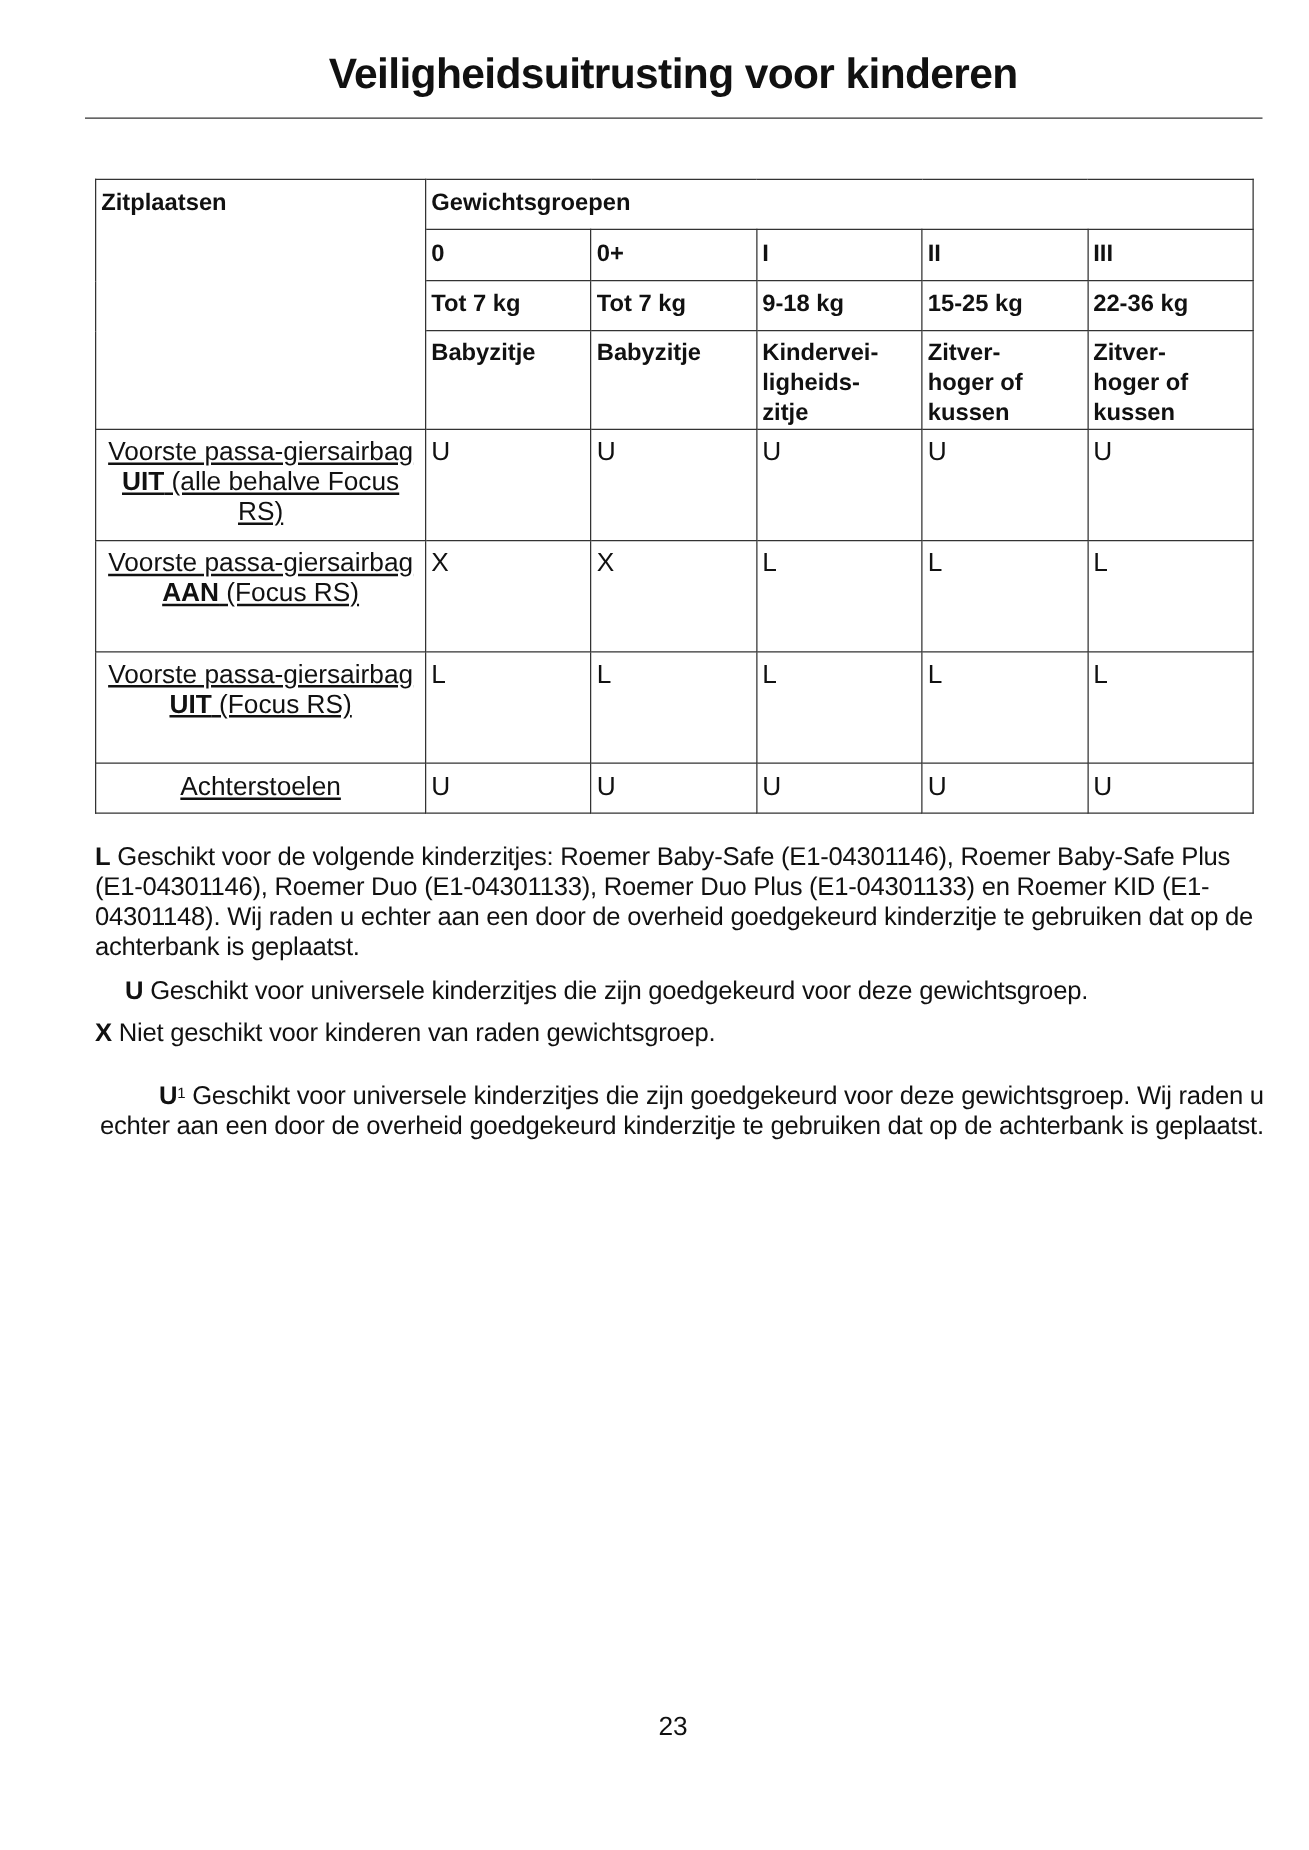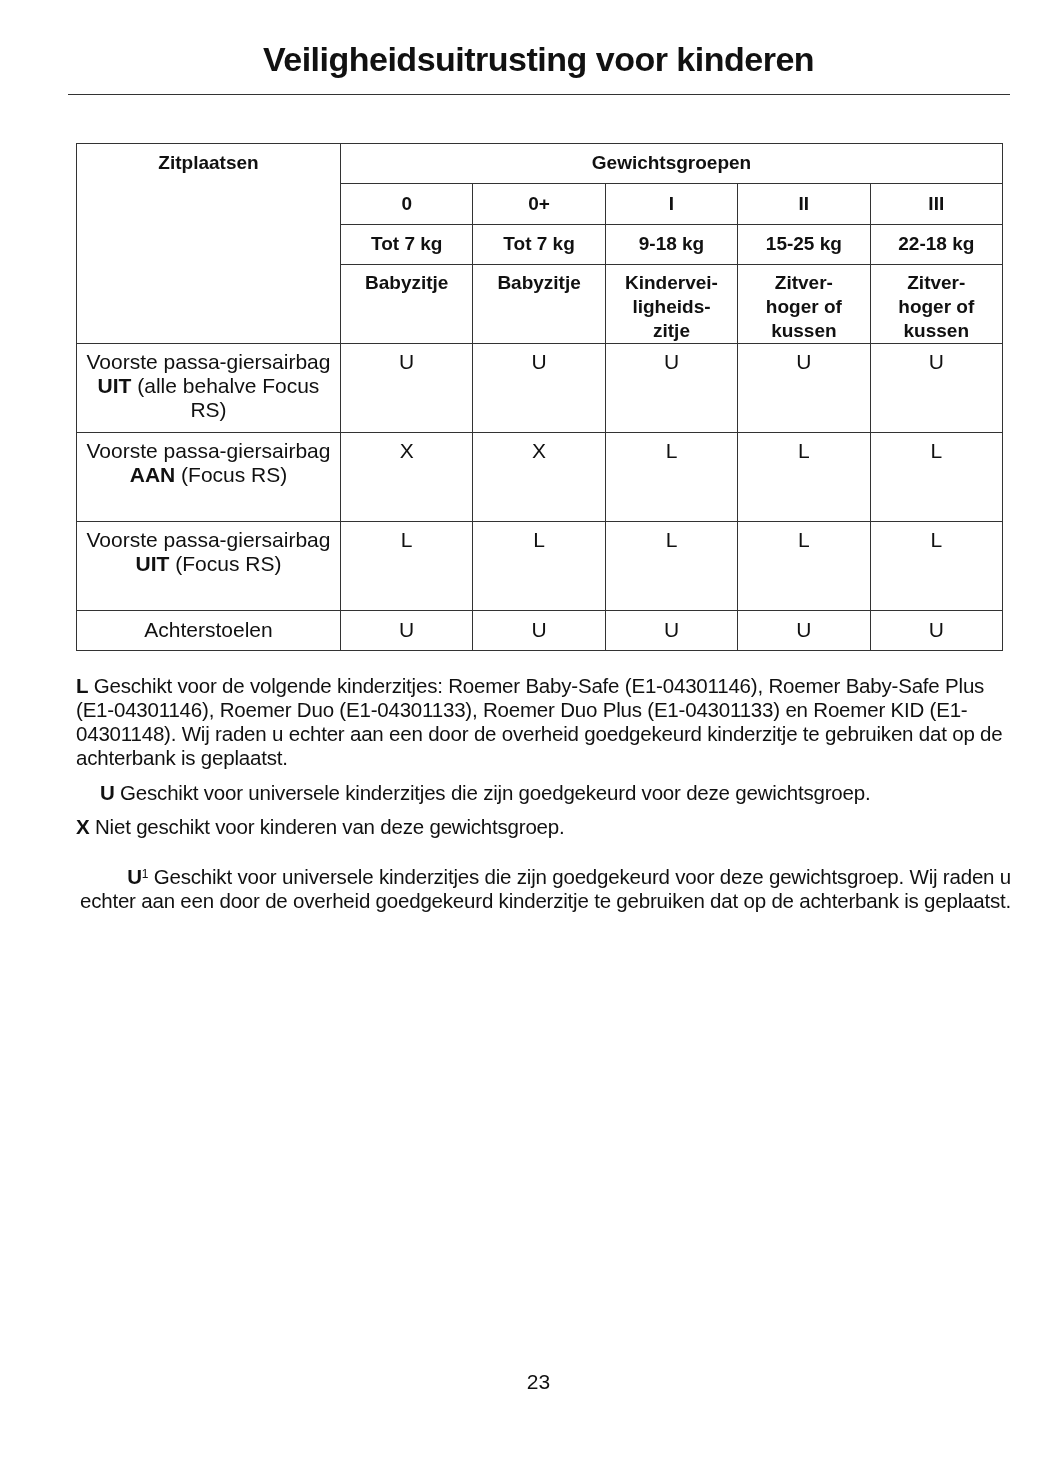--- a/index.html
+++ b/index.html
@@ -14,33 +14,33 @@
     .title-rule {
       position: absolute; left: 68px; top: 94px; width: 942px; height: 0;
       border-top: 1.5px solid #333333;
     }
     table.grid {
       position: absolute; left: 76px; top: 143px;
       width: 926px; border-collapse: collapse; table-layout: fixed;
       font-size: 20px;
     }
     table.grid td {
-      border: 1.5px solid #333333; text-align: center; vertical-align: top;
+      border: 1.5px solid #333333; vertical-align: top;
       padding: 0 4px; line-height: 24px;
     }
     col.c0 { width: 264px; }
     col.cn { width: 132.4px; }
     .hdr { font-weight: bold; font-size: 19px; }
     tr.h-top td { height: 40px; padding-top: 7px; box-sizing: border-box; }
     tr.h-roman td { height: 41px; padding-top: 8px; box-sizing: border-box; }
     tr.h-kg td { height: 40px; padding-top: 7px; box-sizing: border-box; }
     tr.h-type td { height: 71px; padding-top: 6px; box-sizing: border-box; }
     tr.body-3 td { height: 89px; padding-top: 6px; box-sizing: border-box; font-size: 21px; }
     tr.body-1 td { height: 40px; padding-top: 7px; box-sizing: border-box; font-size: 21px; }
-    .first-cell { text-align: center; }
+    .first-cell { text-align: center; text-decoration: underline; }
     b.strong { font-weight: bold; }
     .legend {
       position: absolute; left: 76px; width: 935px; font-size: 20.5px; line-height: 24px;
       letter-spacing: -0.2px;
     }
     .legend .key { font-weight: bold; }
     .legend sup { font-size: 12px; vertical-align: top; position: relative; top: -3px; }
     .page-number {
       position: absolute; left: 0; width: 1077px; top: 1370px; text-align: center; font-size: 21px;
     }
@@ -70,21 +70,21 @@
     <td class="hdr">0+</td>
     <td class="hdr">I</td>
     <td class="hdr">II</td>
     <td class="hdr">III</td>
   </tr>
   <tr class="h-kg">
     <td class="hdr">Tot 7 kg</td>
     <td class="hdr">Tot 7 kg</td>
     <td class="hdr">9-18 kg</td>
     <td class="hdr">15-25 kg</td>
-    <td class="hdr">22-18 kg</td>
+    <td class="hdr">22-36 kg</td>
   </tr>
   <tr class="h-type">
     <td class="hdr">Babyzitje</td>
     <td class="hdr">Babyzitje</td>
     <td class="hdr">
       <div>Kindervei-</div>
       <div>ligheids-</div>
       <div>zitje</div>
     </td>
     <td class="hdr">
@@ -137,20 +137,20 @@
 <div class="legend" style="top:674px;">
   <span class="key">L</span>
   <span>Geschikt voor de volgende kinderzitjes: Roemer Baby-Safe (E1-04301146), Roemer Baby-Safe Plus (E1-04301146), Roemer Duo (E1-04301133), Roemer Duo Plus (E1-04301133) en Roemer KID (E1-04301148). Wij raden u echter aan een door de overheid goedgekeurd kinderzitje te gebruiken dat op de achterbank is geplaatst.</span>
 </div>
 <div class="legend" style="top:781px;margin-left:24px;">
   <span class="key">U</span>
   <span>Geschikt voor universele kinderzitjes die zijn goedgekeurd voor deze gewichtsgroep.</span>
 </div>
 <div class="legend" style="top:815px;">
   <span class="key">X</span>
-  <span>Niet geschikt voor kinderen van deze gewichtsgroep.</span>
+  <span>Niet geschikt voor kinderen van raden gewichtsgroep.</span>
 </div>
 <div class="legend" style="top:865px;text-align:right;">
   <span class="key">U</span><sup>1</sup>
   <span>Geschikt voor universele kinderzitjes die zijn goedgekeurd voor deze gewichtsgroep. Wij raden u echter aan een door de overheid goedgekeurd kinderzitje te gebruiken dat op de achterbank is geplaatst.</span>
 </div>
 
 <div class="page-number">23</div>
 
 </body></html>

